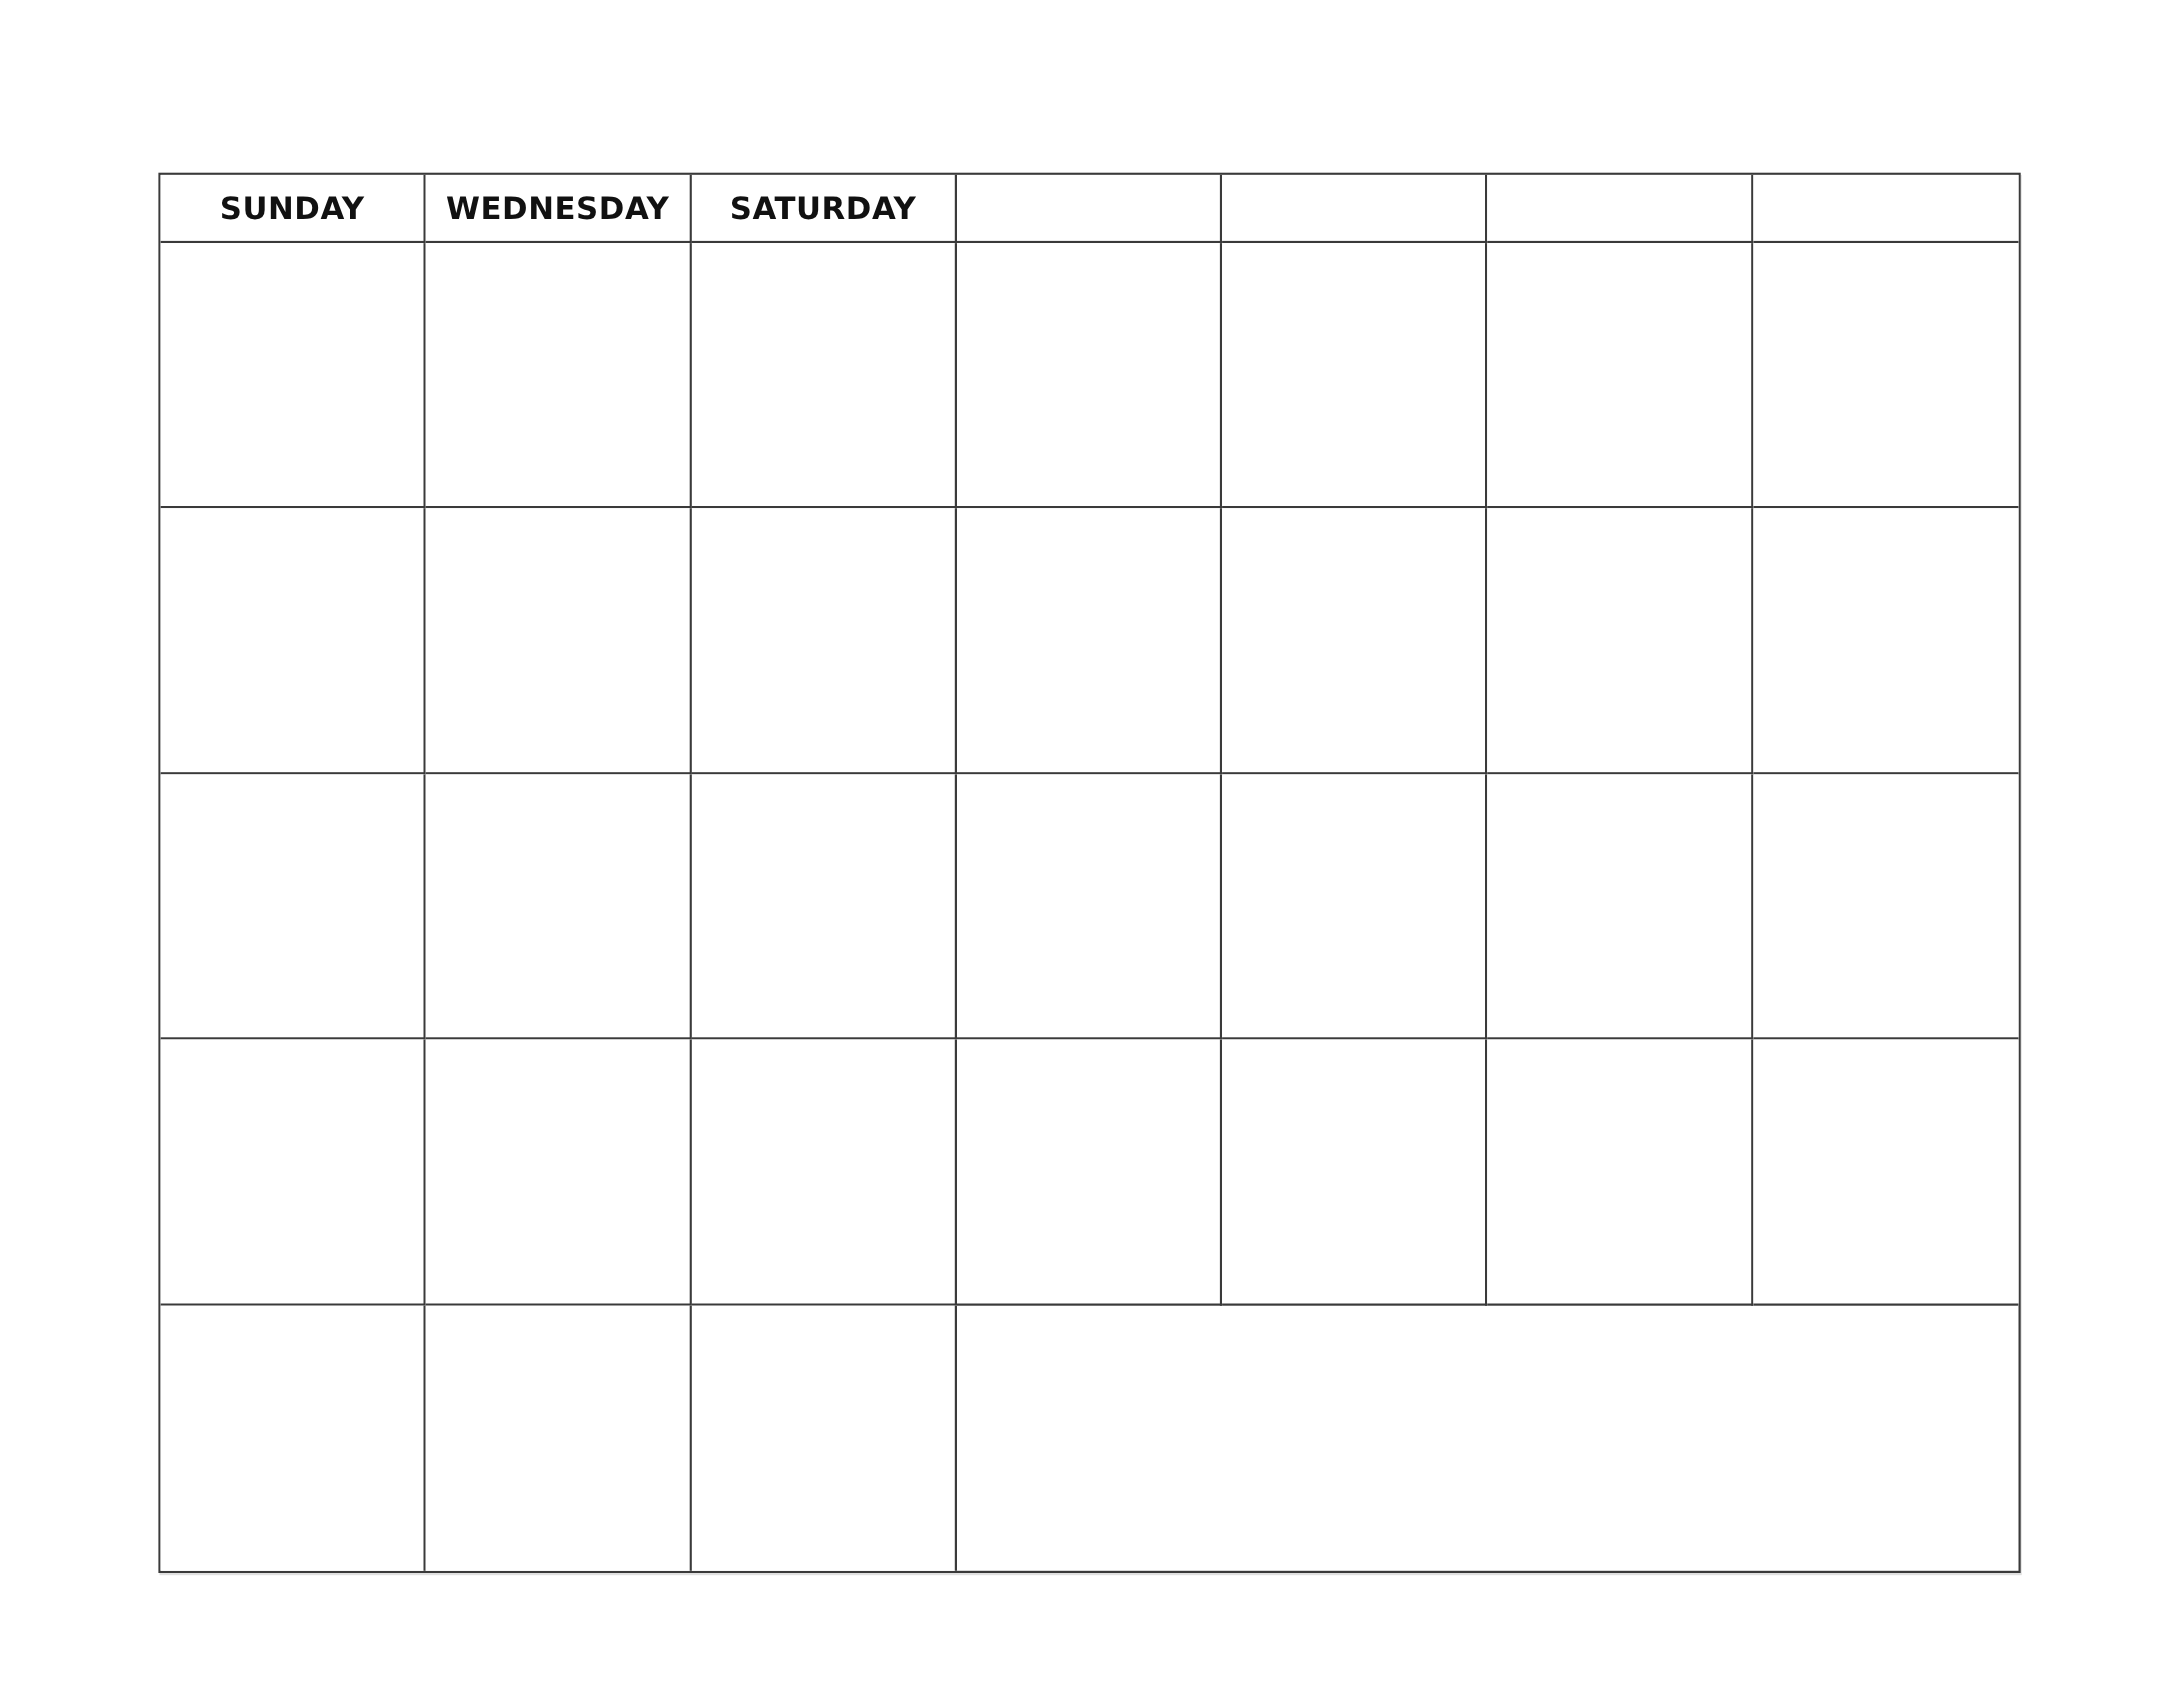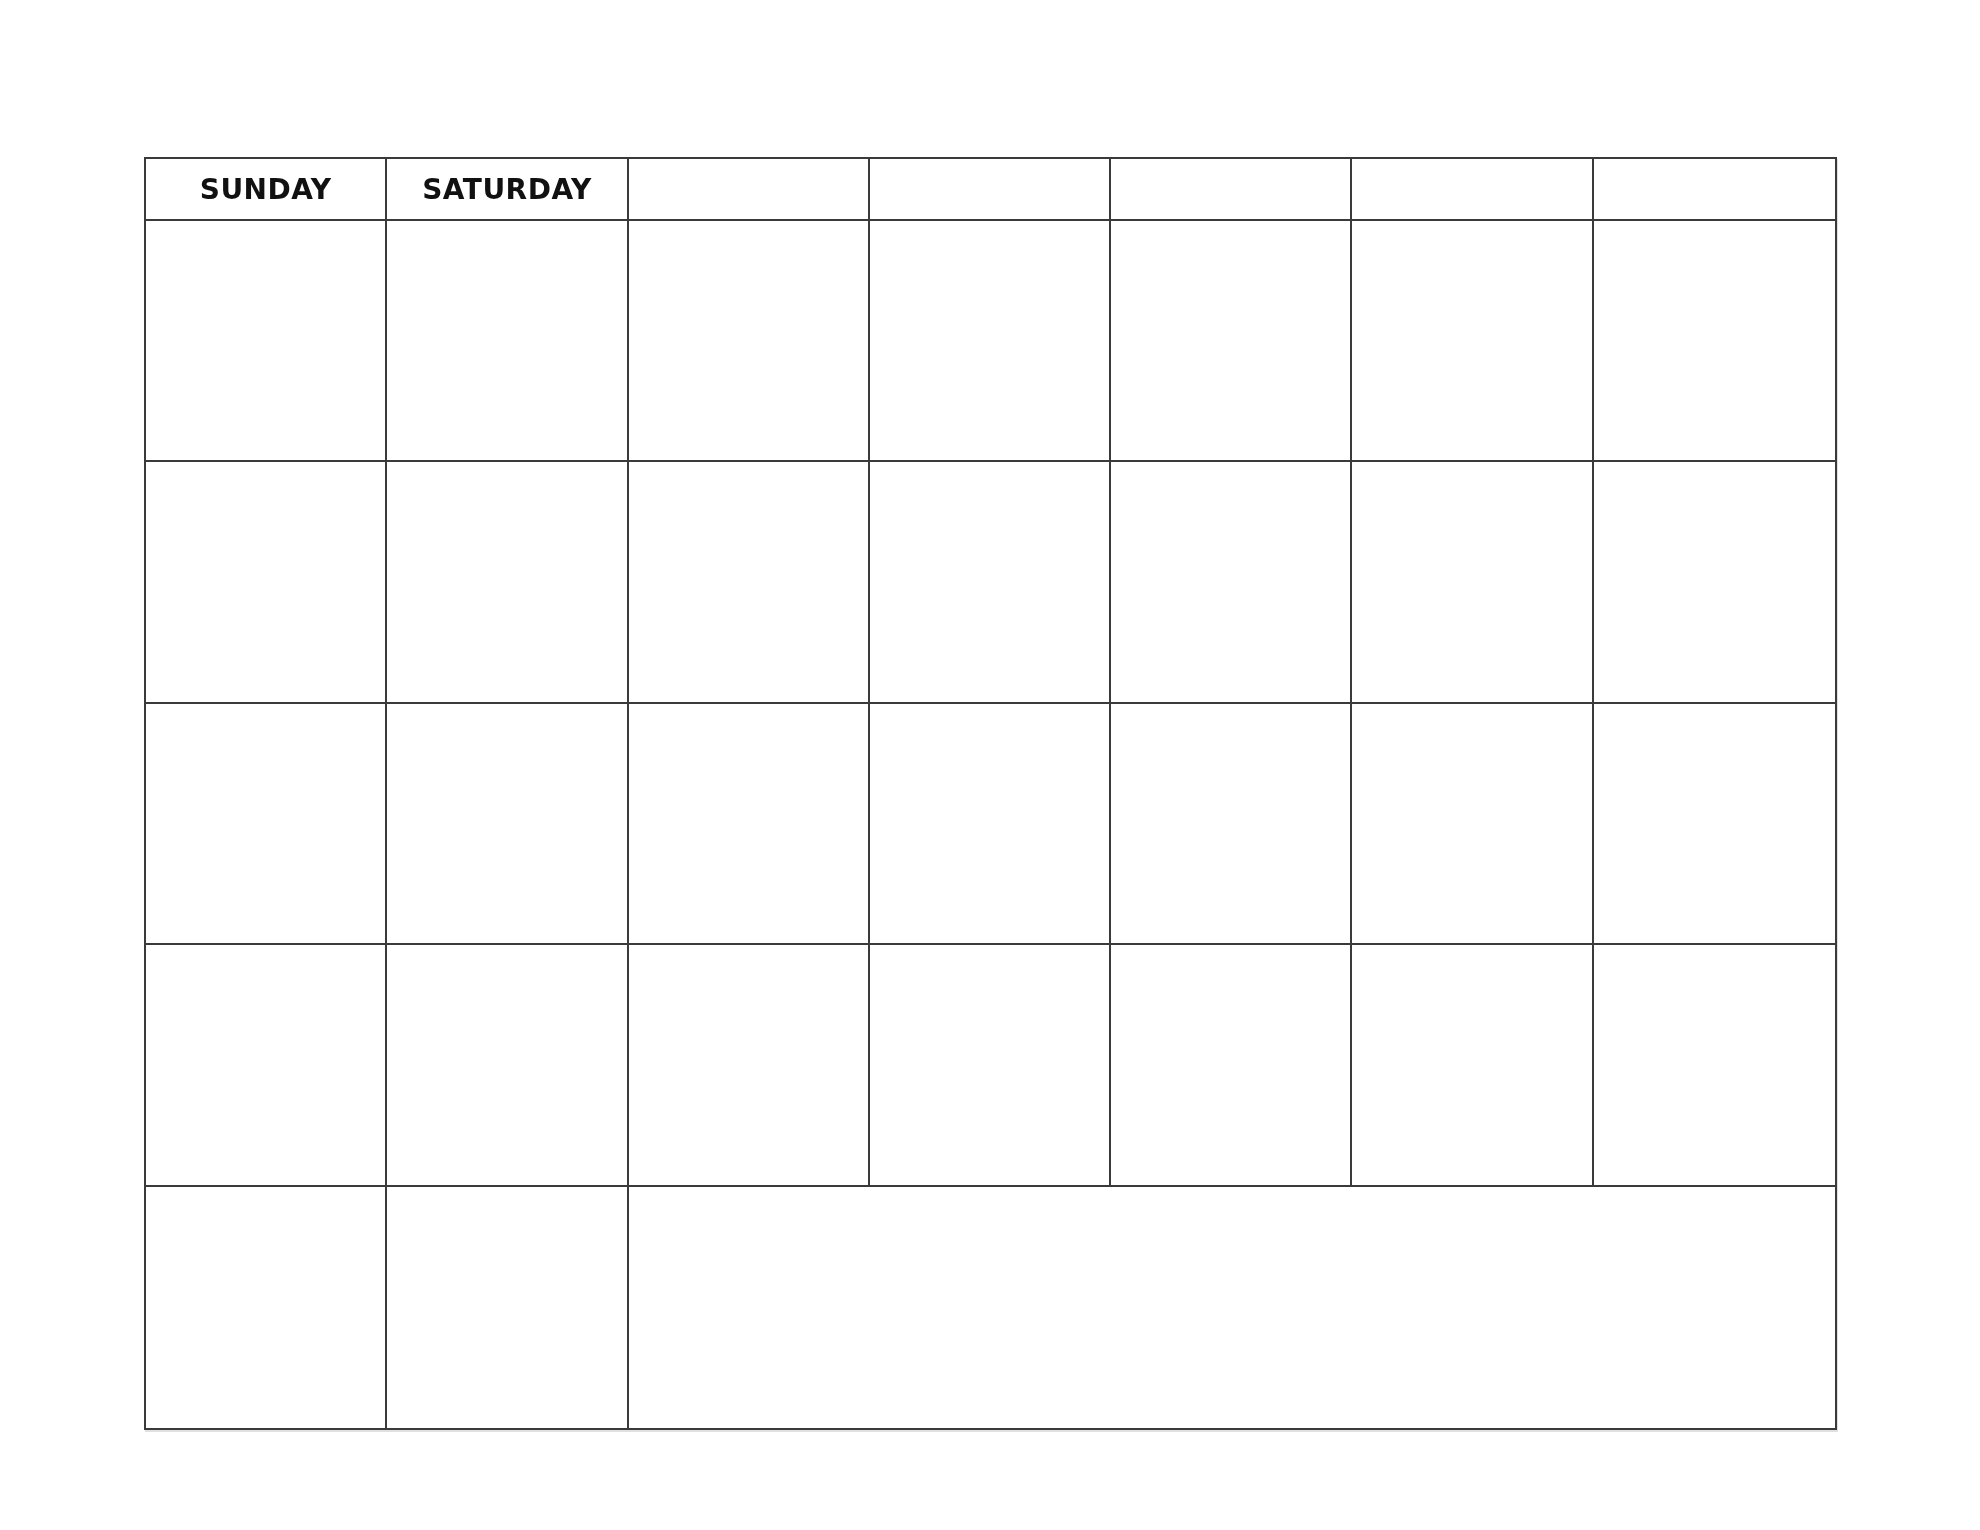--- a/index.html
+++ b/index.html
@@ -57,20 +57,21 @@
   }
   .cell { min-height: 0; }
 </style>
 </head>
 <body>
 
 <div class="page">
   <div class="calendar">
 
     <div class="hdr">SUNDAY</div>
+    <div class="hdr">WEDNESDAY</div>
     <div class="hdr">SATURDAY</div>
 
     <div class="cell"></div>
     <div class="cell"></div>
     <div class="cell"></div>
     <div class="cell"></div>
     <div class="cell"></div>
     <div class="cell"></div>
     <div class="cell"></div>
 

